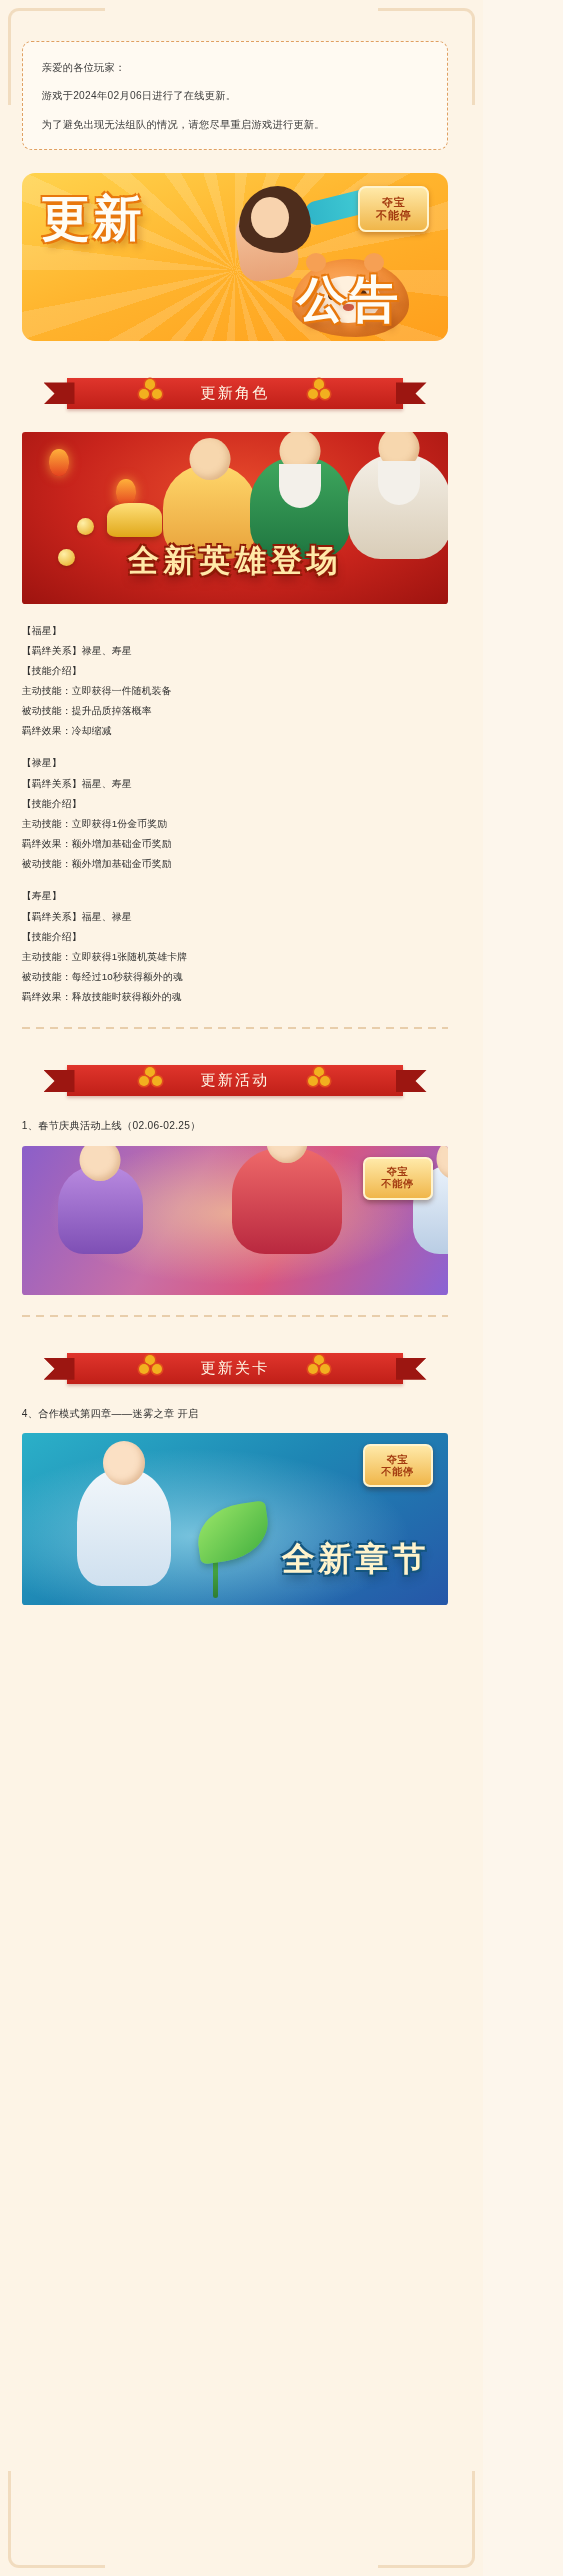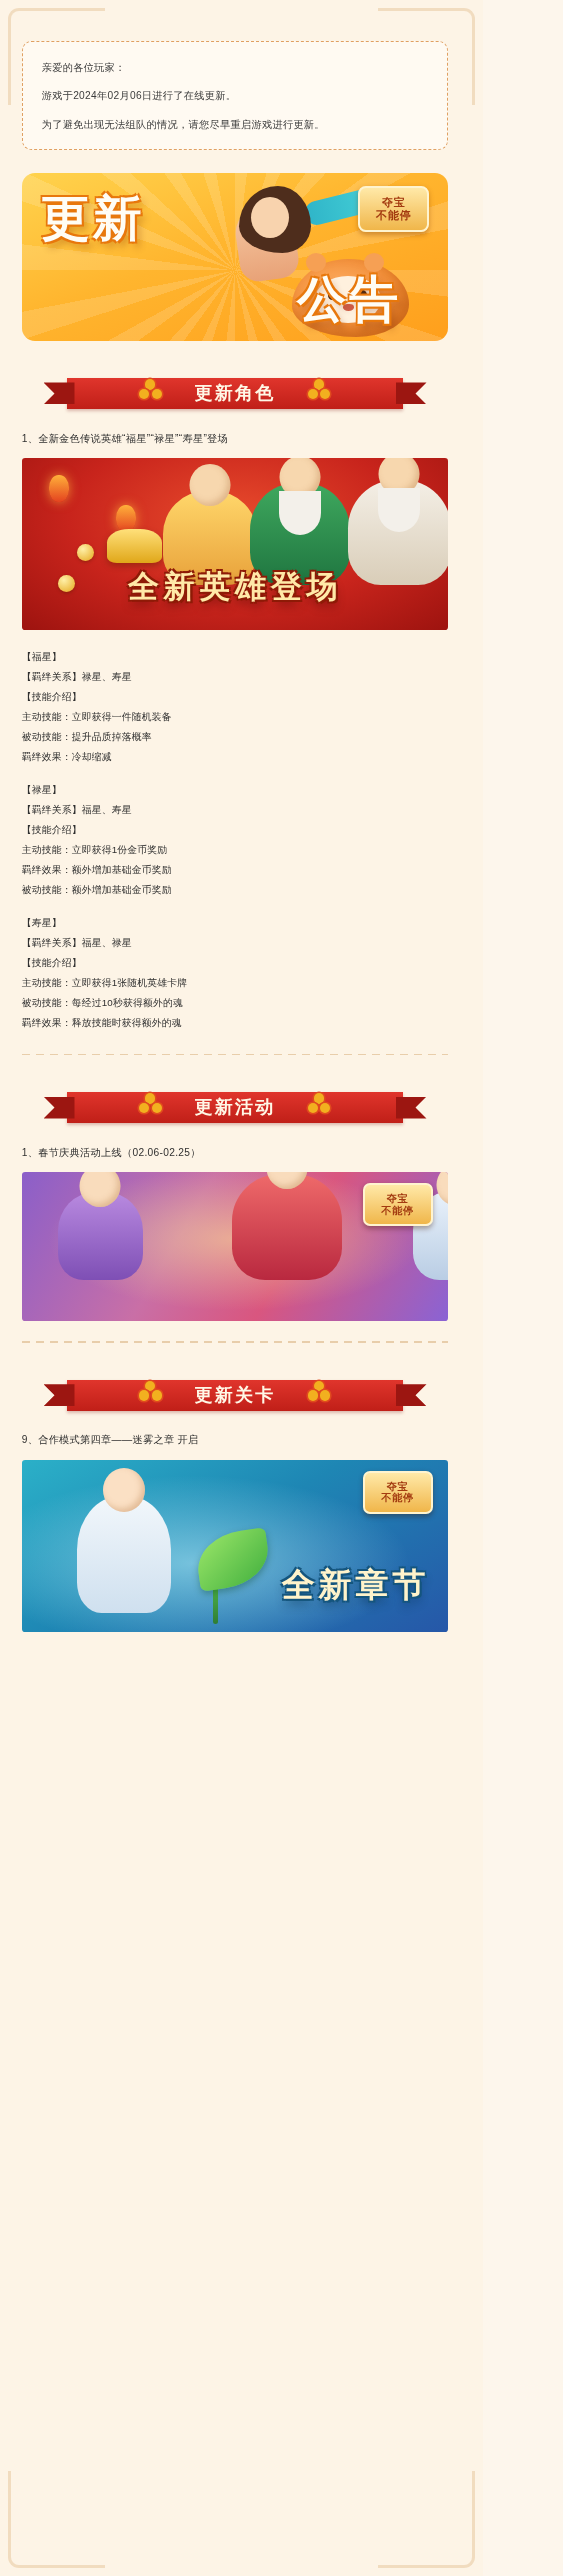--- a/index.html
+++ b/index.html
@@ -217,23 +217,23 @@
     content: "";
     position: absolute;
     top: 4.7px;
     width: 31px;
     height: 22px;
     background: #9c1611;
   }
   .ribbon:before { left: -23.5px; clip-path: polygon(0 0, 100% 0, 100% 100%, 0 100%, 11px 50%); }
   .ribbon:after  { right: -23.5px; clip-path: polygon(0 0, 100% 0, calc(100% - 11px) 50%, 100% 100%, 0 100%); }
   .ribbon-text {
-    font-size: 18px;
+    font-size: 15px;
     color: #fff7e6;
-    font-weight: bold;
+    font-weight: normal;
     letter-spacing: 2.3px;
   }
   .ribbon-flower {
     position: absolute;
     top: 1.6px;
     width: 23.5px;
     height: 23.5px;
   }
   .ribbon-flower.left { left: 72px; }
   .ribbon-flower.right { right: 72px; }
@@ -469,21 +469,20 @@
         </div>
         <div class="ribbon-text">更新角色</div>
         <div class="ribbon-flower right">
           <div class="flower-dot a"></div>
             <div class="flower-dot b"></div>
             <div class="flower-dot c"></div>
         </div>
       </div>
     </div>
 
-    <div class="list-line">1、全新金色传说英雄“福星”“禄星”“寿星”登场</div>
 
     <div class="banner heroes">
       <div class="lantern" style="left:27px; top:17px;"></div>
       <div class="lantern" style="left:485px; top:27px;"></div>
       <div class="lantern" style="left:94px; top:47px;"></div>
       <div class="coin" style="left:55px; top:86px;"></div>
       <div class="coin" style="left:36px; top:117px;"></div>
       <div class="coin" style="left:488px; top:94px;"></div>
       <div class="gold"></div>
       <div class="fig fig-fu">
@@ -571,21 +570,21 @@
         </div>
         <div class="ribbon-text">更新关卡</div>
         <div class="ribbon-flower right">
           <div class="flower-dot a"></div>
             <div class="flower-dot b"></div>
             <div class="flower-dot c"></div>
         </div>
       </div>
     </div>
 
-    <div class="list-line">9、合作模式第四章——迷雾之章 开启</div>
+    <div class="list-line">4、合作模式第四章——迷雾之章 开启</div>
 
     <div class="banner stage">
       <div class="mist"></div>
       <div class="stem"></div>
       <div class="leaf"></div>
       <div class="s-girl">
         <div class="fig-head"></div>
       </div>
       <div class="banner-title">全新章节</div>
       <div class="corner-logo">

